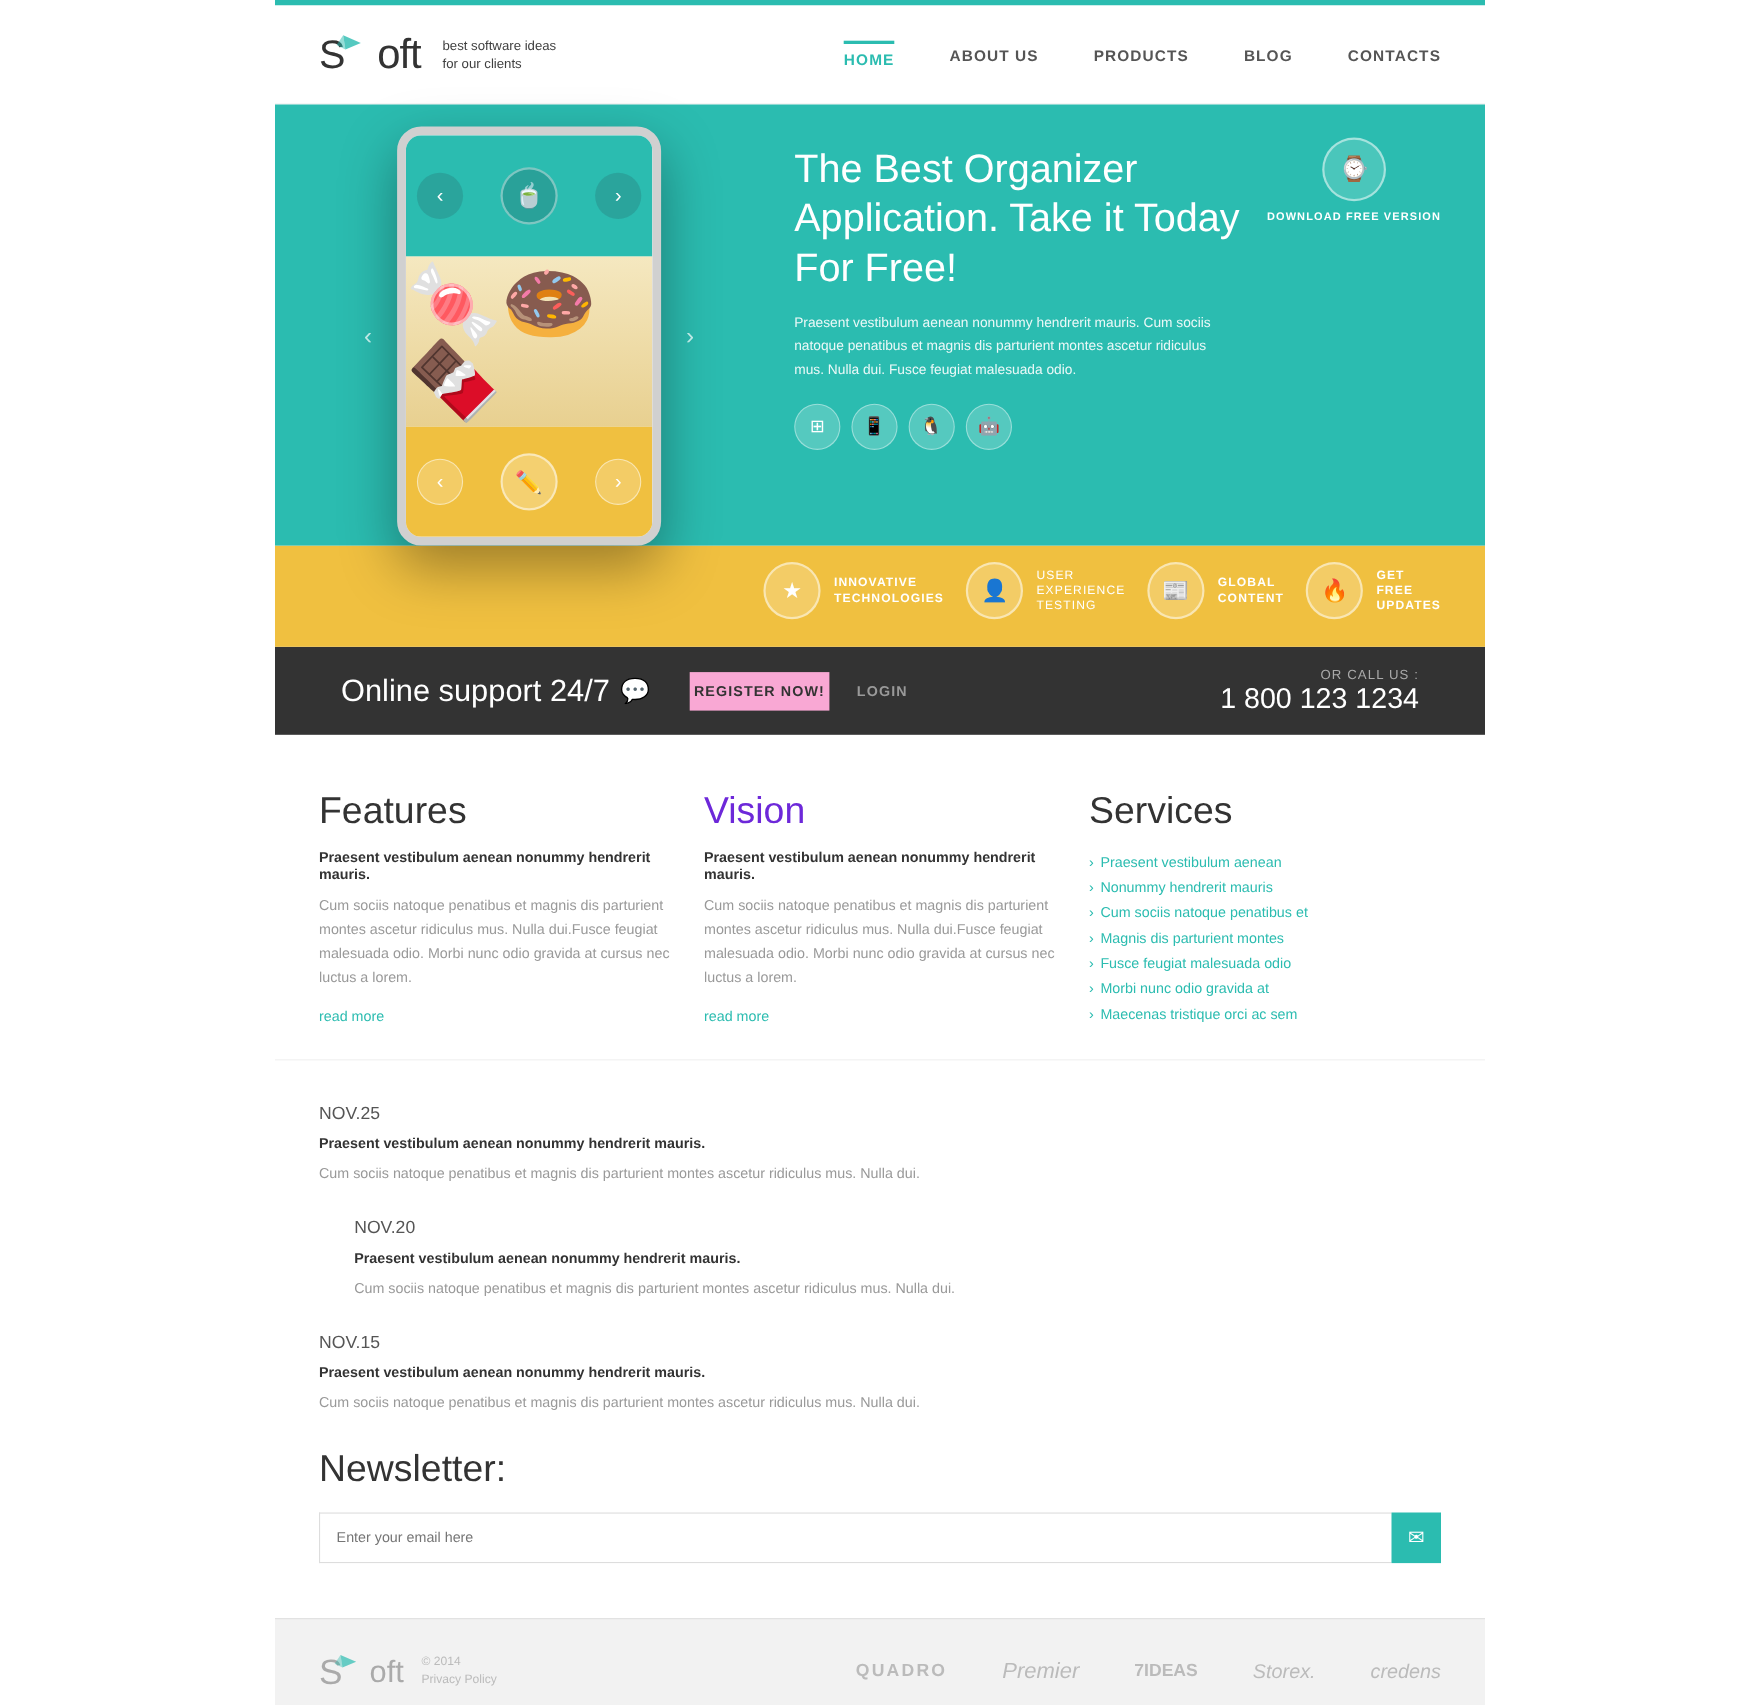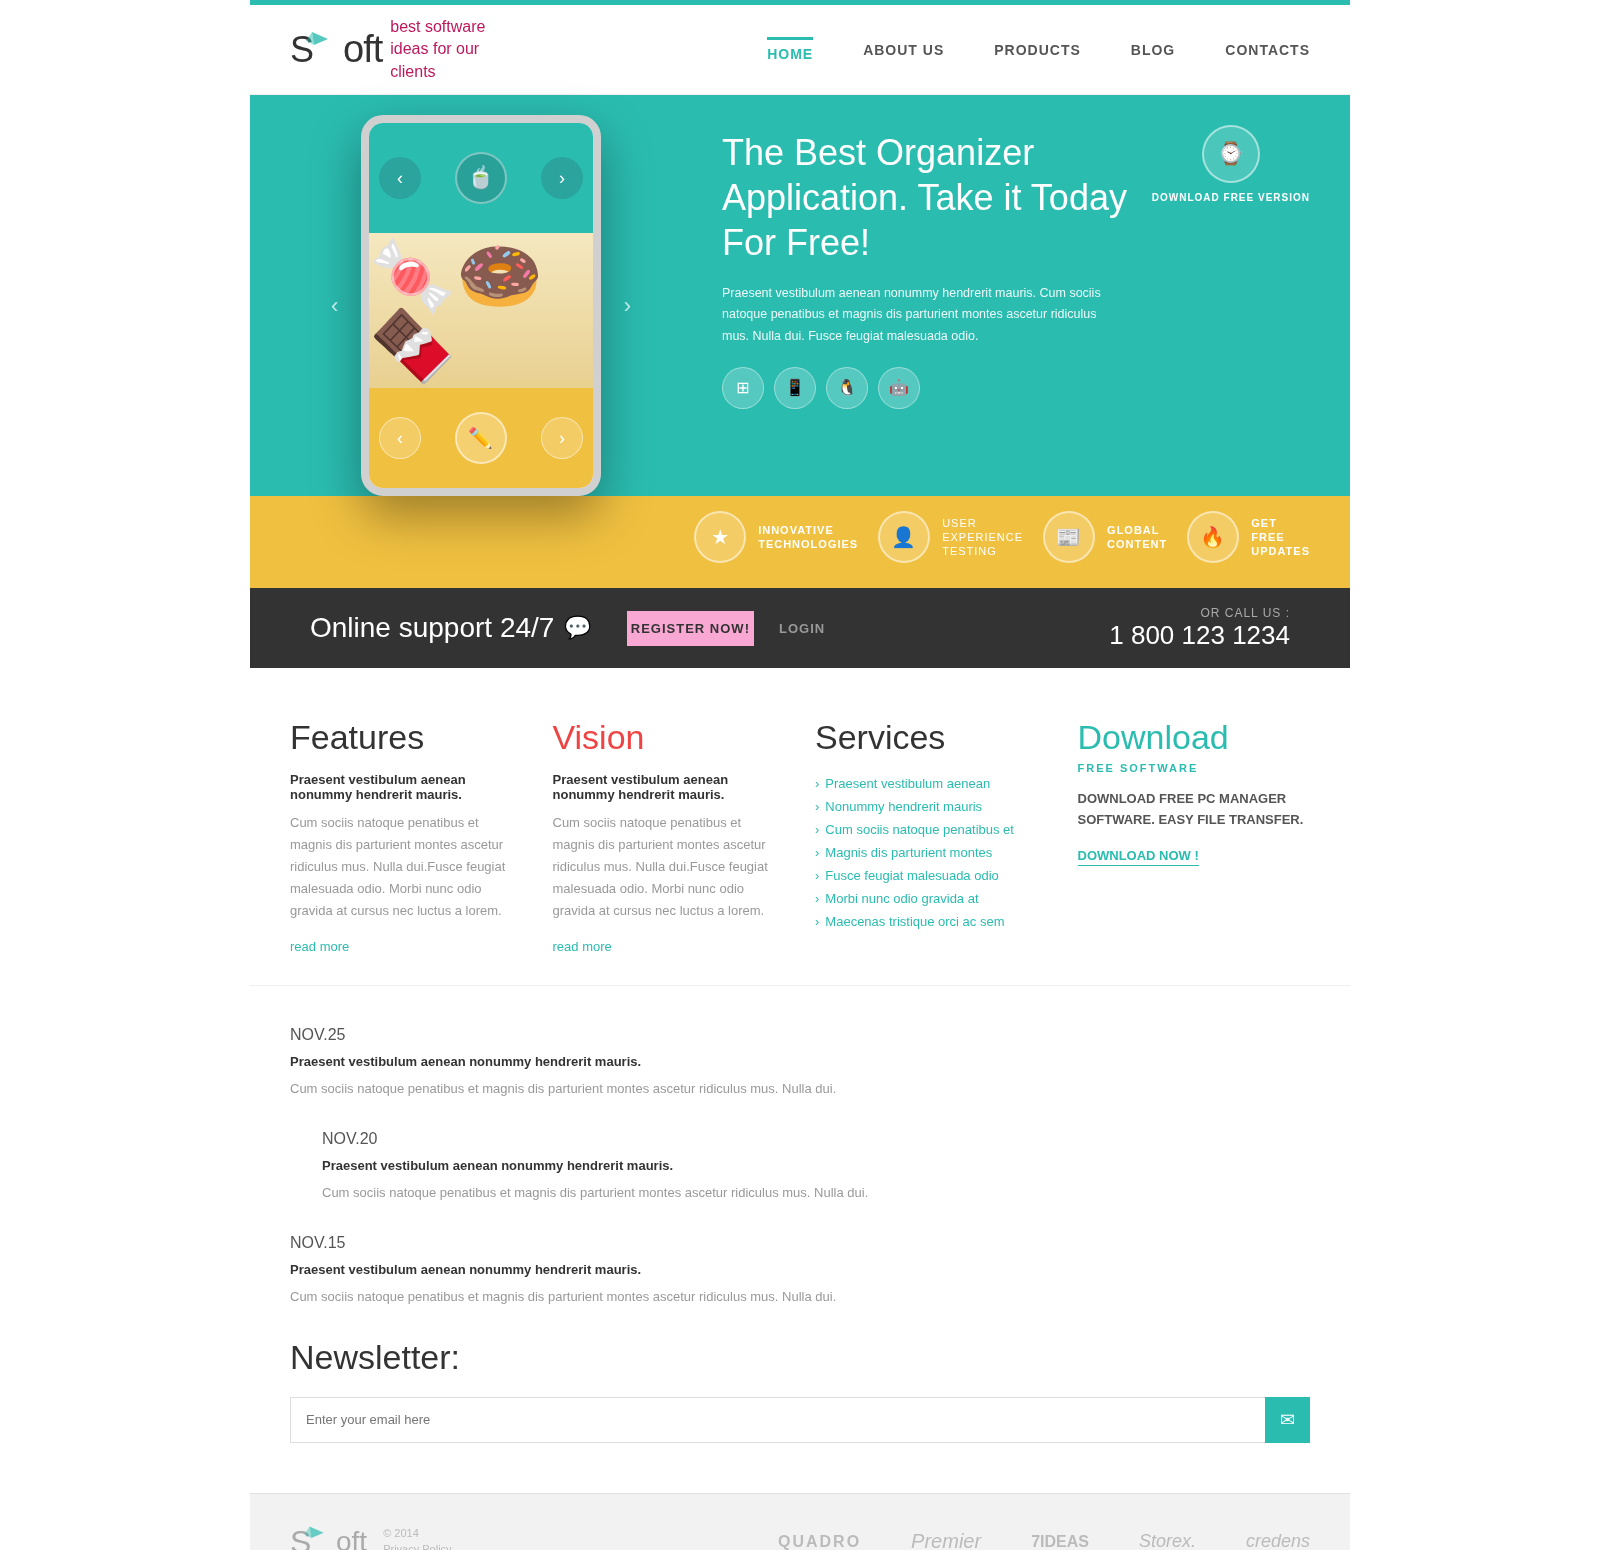--- a/index.html
+++ b/index.html
@@ -14,21 +14,21 @@
   <div style="display:flex;align-items:center;gap:8px;">
 
     <svg width="45" height="45" viewBox="0 0 45 45">
       <text y="35" font-size="36" fill="#333" font-weight="200">S</text>
       <polygon points="22,5 38,12 24,18" fill="#2bbcb0" opacity="0.8"></polygon>
       <polygon points="22,5 24,18 16,14" fill="#2bbcb0" opacity="0.5"></polygon>
     </svg>
     <div>
       <div style="font-size:38px;font-weight:200;color:#333;letter-spacing:-1px;line-height:1;">oft</div>
     </div>
-    <div style="font-size:16px;color:#be185d;line-height:1.4;max-width:110px;margin-left:0;">best software ideas for our clients</div>
+    <div style="font-size:12px;color:#404040;line-height:1.4;max-width:110px;margin-left:12px;">best software ideas for our clients</div>
   </div>
   <nav style="display:flex;align-items:center;gap:50px;margin-left:auto;">
     <a style="font-size:14px;font-weight:600;color:#2bbcb0;text-decoration:none;letter-spacing:1px;border-top:3px solid #2bbcb0;padding-top:6px;">HOME</a>
     <a style="font-size:14px;font-weight:600;color:#555;text-decoration:none;letter-spacing:1px;">ABOUT US</a>
     <a style="font-size:14px;font-weight:600;color:#555;text-decoration:none;letter-spacing:1px;">PRODUCTS</a>
     <a style="font-size:14px;font-weight:600;color:#555;text-decoration:none;letter-spacing:1px;">BLOG</a>
     <a style="font-size:14px;font-weight:600;color:#555;text-decoration:none;letter-spacing:1px;">CONTACTS</a>
   </nav>
 </header>
 
@@ -117,21 +117,21 @@
 <div style="display:flex;padding:50px 40px 30px;gap:30px;border-bottom:1px solid #f0f0f0;">
 
   <div style="flex:1;">
     <h2 style="font-size:34px;font-weight:300;color:#333;margin-bottom:15px;">Features</h2>
     <p style="font-size:13px;font-weight:700;color:#333;margin-bottom:10px;">Praesent vestibulum aenean nonummy hendrerit mauris.</p>
     <p style="font-size:13px;color:#999;line-height:1.7;margin-bottom:15px;">Cum sociis natoque penatibus et magnis dis parturient montes ascetur ridiculus mus. Nulla dui.Fusce feugiat malesuada odio. Morbi nunc odio gravida at cursus nec luctus a lorem.</p>
     <a style="color:#2bbcb0;font-size:13px;text-decoration:none;cursor:pointer;">read more</a>
   </div>
 
   <div style="flex:1;">
-    <h2 style="font-size:34px;font-weight:300;color:#ef4444;margin-bottom:15px;">Vision</h2>
+    <h2 style="font-size:34px;font-weight:300;color:#6d28d9;margin-bottom:15px;">Vision</h2>
     <p style="font-size:13px;font-weight:700;color:#333;margin-bottom:10px;">Praesent vestibulum aenean nonummy hendrerit mauris.</p>
     <p style="font-size:13px;color:#999;line-height:1.7;margin-bottom:15px;">Cum sociis natoque penatibus et magnis dis parturient montes ascetur ridiculus mus. Nulla dui.Fusce feugiat malesuada odio. Morbi nunc odio gravida at cursus nec luctus a lorem.</p>
     <a style="color:#2bbcb0;font-size:13px;text-decoration:none;cursor:pointer;">read more</a>
   </div>
 
   <div style="flex:1;">
     <h2 style="font-size:34px;font-weight:300;color:#333;margin-bottom:15px;">Services</h2>
     <ul style="list-style:none;">
       <li style="font-size:13px;color:#2bbcb0;padding:4px 0;display:flex;align-items:center;gap:6px;cursor:pointer;">
           <span>›</span>
@@ -157,26 +157,20 @@
           <span>›</span>
           <span>Morbi nunc odio gravida at</span>
         </li>
       <li style="font-size:13px;color:#2bbcb0;padding:4px 0;display:flex;align-items:center;gap:6px;cursor:pointer;">
           <span>›</span>
           <span>Maecenas tristique orci ac sem</span>
         </li>
     </ul>
   </div>
 
-  <div style="flex:1;">
-    <h2 style="font-size:34px;font-weight:300;color:#2bbcb0;margin-bottom:5px;">Download</h2>
-    <p style="font-size:11px;font-weight:700;color:#2bbcb0;letter-spacing:2px;margin-bottom:15px;">FREE SOFTWARE</p>
-    <p style="font-size:13px;color:#555;font-weight:700;line-height:1.6;margin-bottom:15px;">DOWNLOAD FREE PC MANAGER SOFTWARE. EASY FILE TRANSFER.</p>
-    <a style="color:#2bbcb0;font-size:13px;font-weight:700;text-decoration:none;cursor:pointer;border-bottom:1px solid #2bbcb0;padding-bottom:2px;">DOWNLOAD NOW !</a>
-  </div>
 </div>
 
 <div style="display:flex;padding:40px 40px 50px;gap:30px;flex-direction:column;">
 
   <div style="flex:1;">
     <div style="font-size:16px;font-weight:300;color:#555;margin-bottom:10px;">NOV.25</div>
     <p style="font-size:13px;font-weight:700;color:#333;margin-bottom:10px;">Praesent vestibulum aenean nonummy hendrerit mauris.</p>
     <p style="font-size:13px;color:#999;line-height:1.6;">Cum sociis natoque penatibus et magnis dis parturient montes ascetur ridiculus mus. Nulla dui.</p>
   </div>
 

